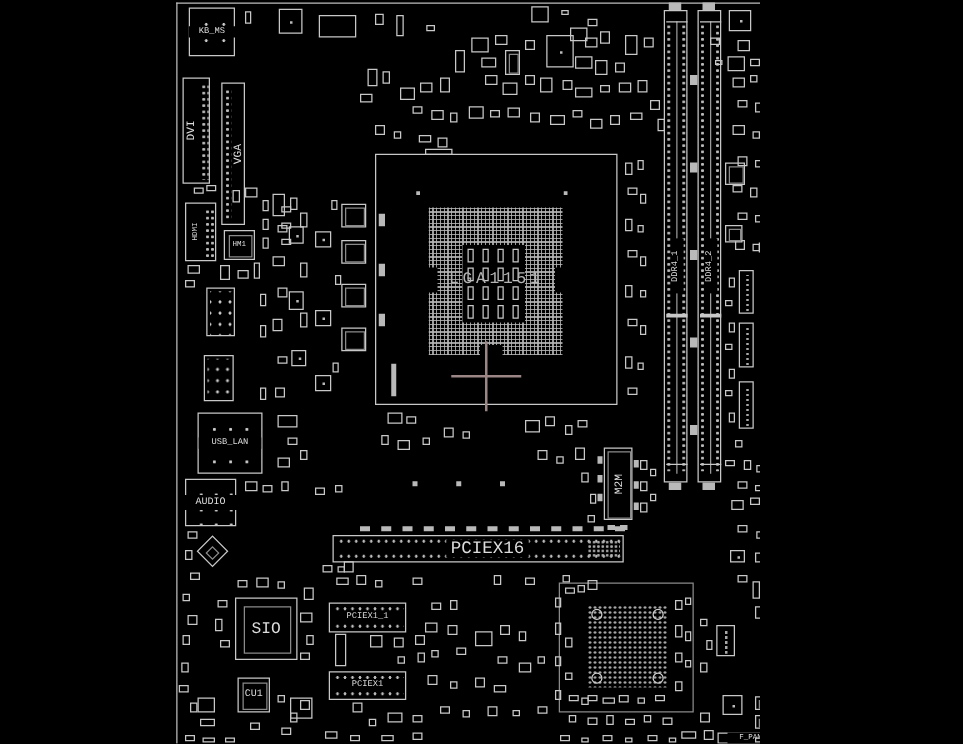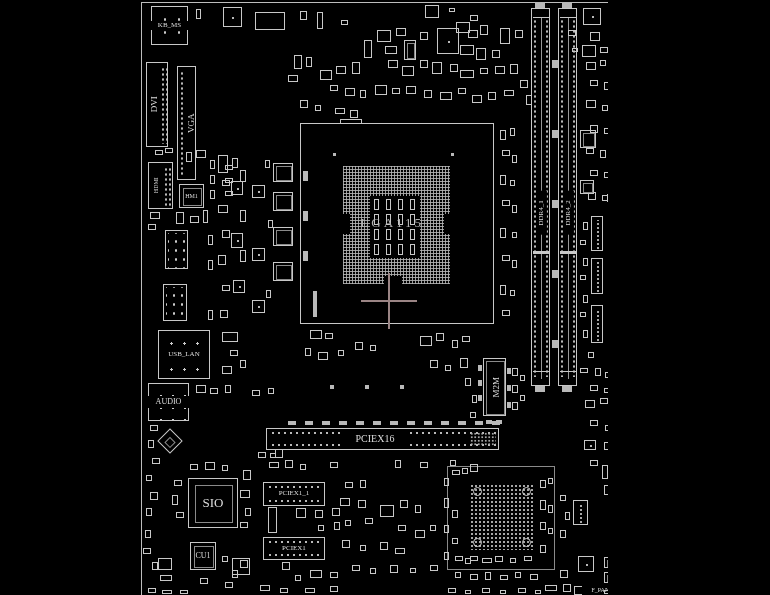--- a/index.html
+++ b/index.html
@@ -1,17 +1,17 @@
 <!DOCTYPE html>
 <html><head>
 <meta charset="utf-8">
 <style>
   html,body{margin:0;padding:0;background:#000;}
   #stage{position:relative;width:608px;height:595px;background:#000;overflow:hidden;
-         font-family:Liberation Serif, serif;}
+         font-family:Liberation Mono, monospace;}
   .c{position:absolute;box-sizing:border-box;}
   .ol{border:1px solid #c8c8c8;}
   .dimol{border:1px solid #8a8a8a;}
   .fill{background:#b9b9b9;}
   .edge{background:#bdbdbd;}
   .lbl{color:#dcdcdc;white-space:nowrap;text-align:center;overflow:visible;}
   .lbl.bg{background:#000;}
   .dots{background-image:radial-gradient(circle,rgba(216,216,216,.95) 1px,transparent 1.4px);}
   .dotcol{background-image:radial-gradient(circle,rgba(205,205,205,.9) 1px,transparent 1.3px);
           background-size:4px 5px;}
@@ -74,21 +74,21 @@
     <div class="c lbl" style="left: 192.4px; top: 493.9px; width: 41.2px; height: 18.2px; font-size: 13px; line-height: 18.2px;">SIO</div>
     <div class="c ol" style="left: 190px; top: 542px; width: 26px; height: 28px;">
       <div class="c dimol" style="left: 3px; top: 3px; width: 20px; height: 22px;"></div>
     </div>
     <div class="c lbl" style="left: 188.4px; top: 550.4px; width: 29.2px; height: 11.2px; font-size: 8px; line-height: 11.2px;">CU1</div>
     <div class="c ol" style="left: 266px; top: 428px; width: 233px; height: 22px;">
       <div class="c dotrow" style="left: 3px; top: 2px; width: 227px; height: 4px;"></div>
       <div class="c dotrow" style="left: 3px; top: 14px; width: 227px; height: 4px;"></div>
       <div class="c bga" style="left: 203px; top: 3px; width: 26px; height: 14px; background-size: 3.5px 3.5px;"></div>
     </div>
-    <div class="c lbl bg" style="left: 342px; top: 432px; width: 66px; height: 14px; font-size: 10px; line-height: 14px;">PCIEX16</div>
+    <div class="c lbl bg" style="left: 357px; top: 432px; width: 66px; height: 14px; font-size: 14px; line-height: 14px;">PCIEX16</div>
     <div class="c ol" style="left: 263px; top: 482px; width: 62px; height: 24px;">
       <div class="c dotrow" style="left: 3px; top: 2px; width: 56px; height: 4px;"></div>
       <div class="c dotrow" style="left: 3px; top: 16px; width: 56px; height: 4px;"></div>
     </div>
     <div class="c lbl bg" style="left: 266.6px; top: 489.1px; width: 54.8px; height: 9.8px; font-size: 7px; line-height: 9.8px;">PCIEX1_1</div>
     <div class="c ol" style="left: 263px; top: 537px; width: 62px; height: 23px;">
       <div class="c dotrow" style="left: 3px; top: 2px; width: 56px; height: 4px;"></div>
       <div class="c dotrow" style="left: 3px; top: 15px; width: 56px; height: 4px;"></div>
     </div>
     <div class="c lbl bg" style="left: 272.2px; top: 543.6px; width: 43.6px; height: 9.8px; font-size: 7px; line-height: 9.8px;">PCIEX1</div>

